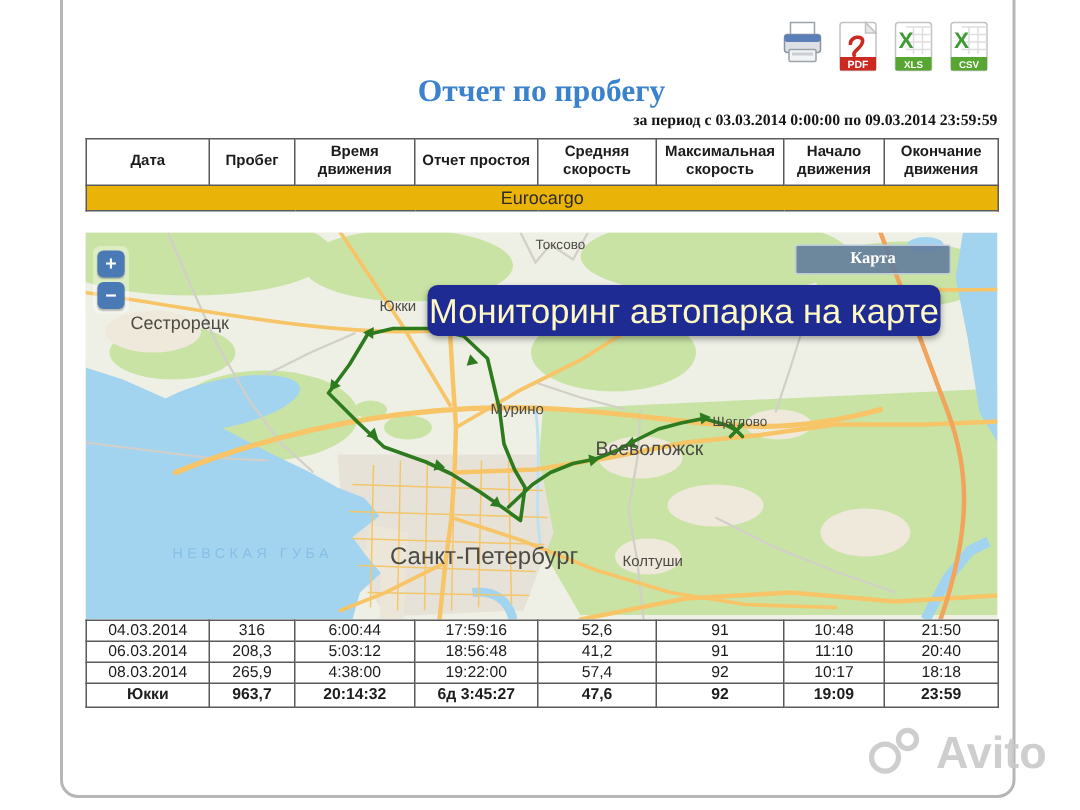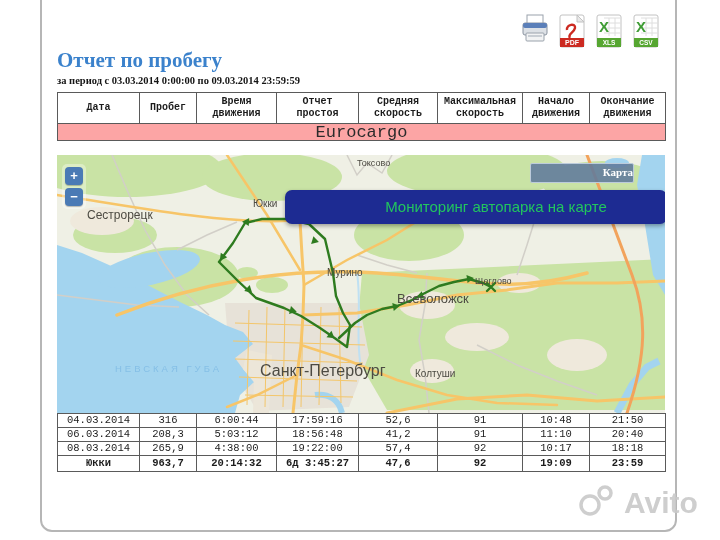--- a/index.html
+++ b/index.html
@@ -5,55 +5,55 @@
   html,body{margin:0;padding:0;width:720px;height:540px;background:#ffffff;overflow:hidden;
     font-family:"Liberation Serif",serif;}
   .page-card{position:absolute;left:40px;top:-14px;width:637px;height:546px;background:#fff;
     border:2px solid #b6b6b6;border-radius:12px;box-sizing:border-box;}
 
   
   .toolbar{position:absolute;left:478px;top:26px;display:flex;gap:7px;}
   .tool-icon{width:30px;height:34px;cursor:pointer;}
 
   
-  .title{position:absolute;left:15px;top:60px;width:608px;
+  .title{position:absolute;left:15px;top:60px;width:608px;text-align:center;
     font-size:21px;font-weight:bold;color:#3b82cc;}
-  .subtitle{position:absolute;left:15px;top:87px;width:608px;text-align:left;
+  .subtitle{position:absolute;left:15px;top:87px;width:608px;text-align:right;
     font-size:10.5px;font-weight:bold;color:#151515;}
 
   
   table.report{position:absolute;left:15px;border-collapse:collapse;width:608px;
-    table-layout:fixed;font-family:Liberation Mono, monospace;}
+    table-layout:fixed;font-family:Liberation Sans, sans-serif;}
   table.report-top{top:104px;}
   table.report-bottom{top:425px;}
   table.report th,table.report td{border:1px solid #5a5a5a;text-align:center;
     padding:0 2px;color:#1c1c1c;overflow:hidden;}
   table.report th{font-size:10px;font-weight:bold;line-height:1.2;height:30px;}
   table.report td{font-size:10.5px;height:14px;line-height:13px;}
   table.report-bottom td{height:13px;margin-top:12px;}
-  tr.group-row td{background:#fca5a5;font-size:17px;height:16px;color:#2b2b2b;}
+  tr.group-row td{background:#eab308;font-size:12px;height:16px;color:#2b2b2b;}
   tr.total-row td{font-weight:bold;height:15px;}
 
   
   .map-wrap{position:absolute;left:15px;top:167px;width:608px;height:258px;overflow:hidden;
     background:#eff0e5;}
   .map-wrap svg.basemap{position:absolute;left:0;top:0;}
   .zoom-ctrl{position:absolute;left:5px;top:9px;width:24px;padding:3px 0;background:rgba(255,255,255,.35);
     border-radius:5px;display:flex;flex-direction:column;align-items:center;gap:3px;z-index:4;}
   .zoom-btn{width:18px;height:18px;background:#4a7ab5;border-radius:4px;color:#fff;
     font-family:"Liberation Sans",sans-serif;font-weight:bold;font-size:13px;line-height:18px;
     text-align:center;cursor:pointer;box-shadow:0 1px 1px rgba(0,0,0,.25);}
   .map-btn{position:absolute;left:473px;top:8px;width:102px;height:18px;z-index:4;
     background:rgba(96,122,156,.88);border:1px solid #bccbdb;border-radius:2px;
     color:#fff;font-family:"Liberation Serif",serif;font-weight:bold;font-size:11px;
-    line-height:17px;text-align:right;cursor:pointer;}
+    line-height:17px;text-align:center;cursor:pointer;}
   .banner{position:absolute;left:228px;top:35px;width:342px;height:34px;z-index:5;
-    background:#1d2b92;border-radius:7px;color:#22c55e;
-    font-family:"Liberation Sans",sans-serif;font-size:15px;line-height:34px;
-    text-align:center;white-space:nowrap;box-shadow:0 2px 4px rgba(0,0,0,.35);padding-left:40px;}
+    background:#1d2b92;border-radius:7px;color:#fef9c3;
+    font-family:"Liberation Sans",sans-serif;font-size:23px;line-height:34px;
+    text-align:center;white-space:nowrap;box-shadow:0 2px 4px rgba(0,0,0,.35);}
 
   
   .watermark{position:absolute;left:576px;top:480px;z-index:30;display:flex;align-items:flex-end;
     gap:8px;color:#c9c9c9;opacity:.9;font-family:"Liberation Sans",sans-serif;
     font-weight:bold;font-size:30px;pointer-events:none;}
 </style>
 </head>
 <body>
 
 <div class="page-card">

